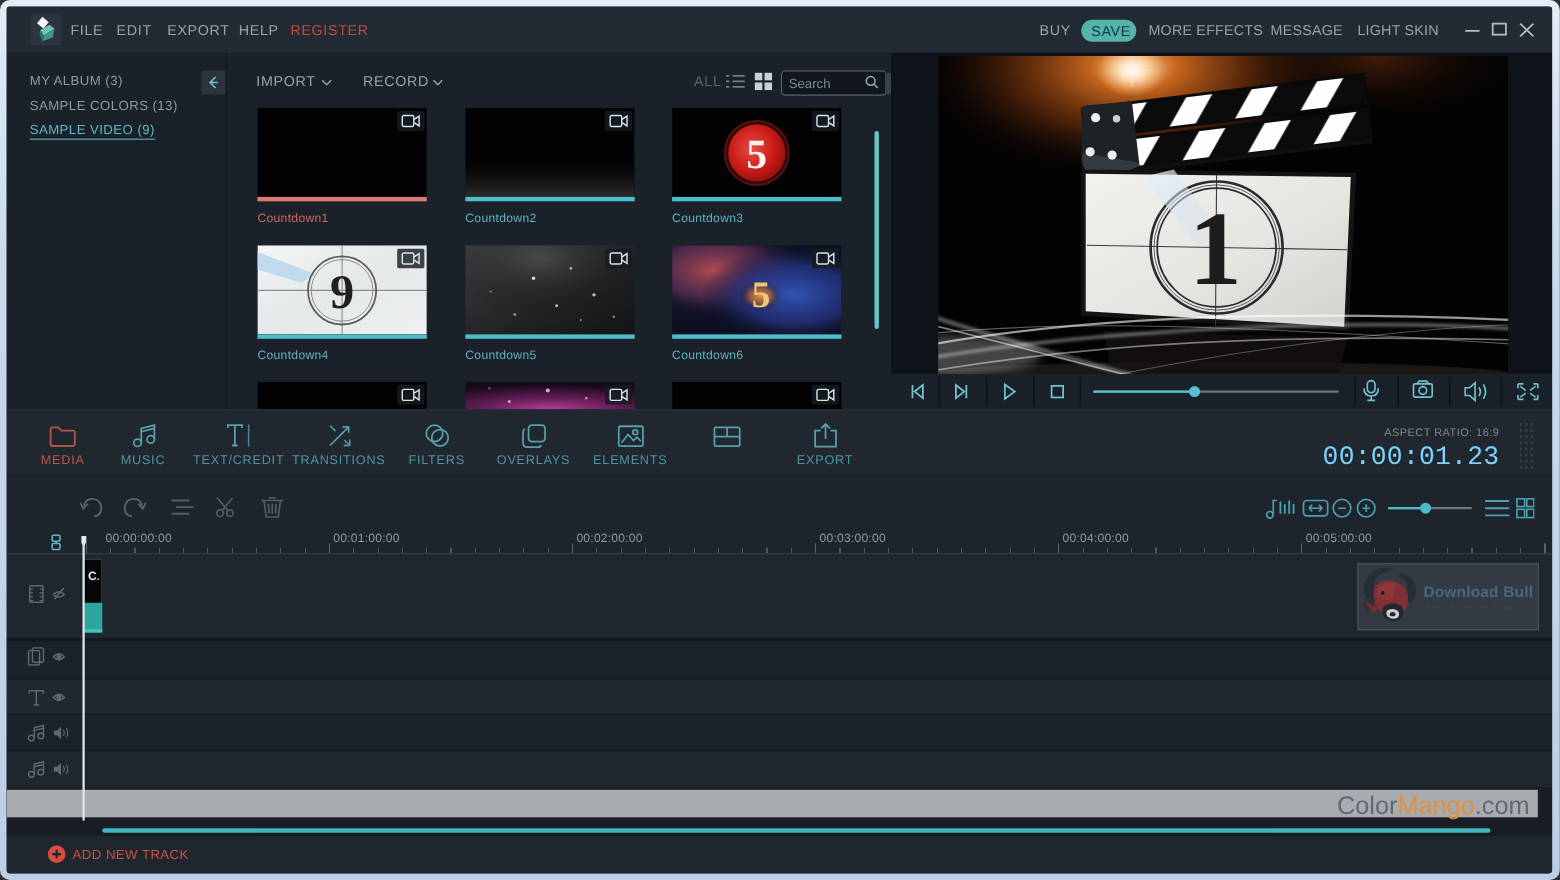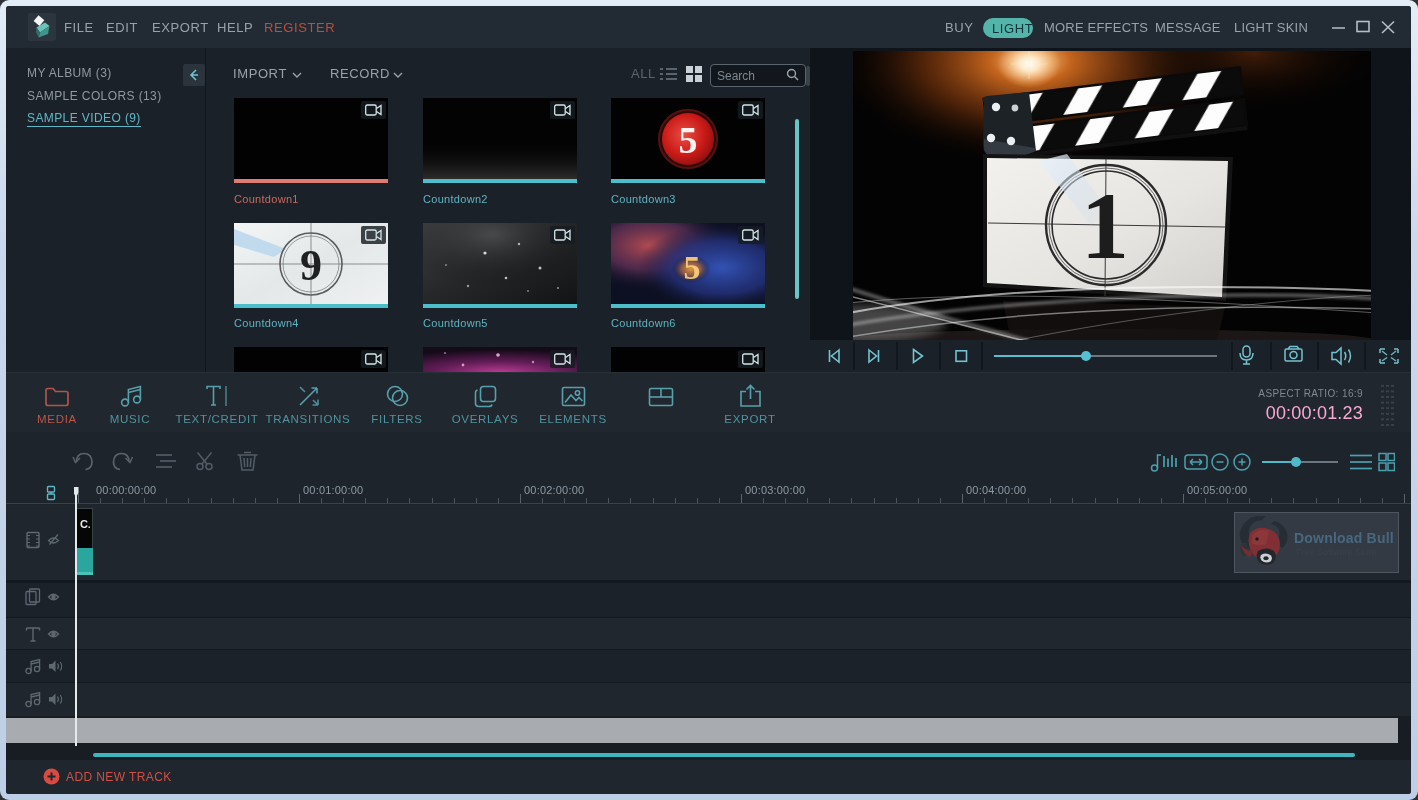--- a/index.html
+++ b/index.html
@@ -24,21 +24,21 @@
 <path d="M8.5 14.5 L12 19.5 L10.5 24.5 L8 19 Z" fill="#2e6f6a"></path>
 </svg>
       </div>
 <div class="mtxt" style="left:64px;">FILE</div>
 <div class="mtxt" style="left:106px;">EDIT</div>
 <div class="mtxt" style="left:152px;">EXPORT</div>
 <div class="mtxt" style="left:217px;">HELP</div>
 <div class="mtxt" style="left:264px;color:#c44a3a;">REGISTER</div>
 <div class="mtxt" style="left:945px;">BUY</div>
 <div class="a" style="left:983px;top:18px;width:50px;height:20px;background:#54b4aa;border-radius:11px;"></div>
-<div class="mtxt" style="left:992px;top:22px;color:#11343c;">LIGHT</div>
+<div class="mtxt" style="left:992px;top:22px;color:#11343c;">SAVE</div>
 <div class="mtxt" style="left:1044px;letter-spacing:.2px;">MORE EFFECTS</div>
 <div class="mtxt" style="left:1155px;letter-spacing:.2px;">MESSAGE</div>
 <div class="mtxt" style="left:1234px;letter-spacing:.2px;">LIGHT SKIN</div>
 <svg class="a" style="left:1330px;top:19px;" width="70" height="16" viewBox="0 0 70 16">
 <g stroke="#b4bec6" stroke-width="1.6" fill="none">
 <line x1="2" y1="9" x2="15" y2="9"></line>
 <rect x="27" y="2.5" width="12" height="10"></rect>
 <line x1="52" y1="2.5" x2="64" y2="14"></line>
           <line x1="64" y1="2.5" x2="52" y2="14"></line>
 </g>
@@ -473,21 +473,21 @@
           <line x1="1.5" y1="10" x2="24.5" y2="10"></line>
         </g>
       </svg>
 <svg class="a" style="left:739px;top:384px;" width="23" height="24" viewBox="0 0 23 24">
         <g fill="none" stroke="#57a0ab" stroke-width="1.6">
           <path d="M7 7.5 L2 7.5 L2 22 L21 22 L21 7.5 L16 7.5"></path>
           <path d="M11.5 15 L11.5 2 M7.5 5.5 L11.5 1.5 L15.5 5.5"></path>
         </g>
       </svg>
 <div class="a" style="right:55px;top:388px;font-size:10px;letter-spacing:.4px;color:#7f8992;">ASPECT RATIO: 16:9</div>
-<div class="a" style="right:55px;top:403px;font-size:18px;letter-spacing:.2px;color:#f9a8d4;">00:00:01.23</div>
+<div class="a" style="right:55px;top:403px;font-size:24px;letter-spacing:.2px;color:#7dd3fc;font-family:Liberation Mono, monospace;">00:00:01.23</div>
 <div class="a" style="left:1380px;top:383px;width:15px;height:45px;background-image:radial-gradient(circle,#39424b 1.1px,transparent 1.3px);background-size:5px 5.6px;"></div>
 
 <div class="a" style="left:6px;top:432px;width:1406px;height:73px;background:#1e242c;"></div>
 
 <svg class="a" style="left:72px;top:449px;" width="190" height="24" viewBox="0 0 190 24">
 <g fill="none" stroke="#59636d" stroke-width="1.7">
 <path d="M4.5 13 Q4.5 4.5 12 4.5 Q19.5 4.5 20 13 Q20 19.5 13.5 20.5"></path>
           <path d="M8 9 L3.5 13.5 L1 8" stroke-width="1.5"></path>
 <path d="M57 13 Q57 4.5 49.5 4.5 Q42 4.5 41.5 13 Q41.5 19.5 48 20.5"></path>
           <path d="M53.5 9 L58 13.5 L60.5 8" stroke-width="1.5"></path>
@@ -629,20 +629,21 @@
 <circle cx="21" cy="26" r="1.7" fill="#14181d"></circle>
 </g>
       </svg>
 <div class="a" style="left:1294px;top:530px;font-size:14px;font-weight:bold;letter-spacing:.2px;color:#4a6d85;opacity:0.9;">Download Bull</div>
 <div class="a" style="left:1296px;top:547px;font-size:9px;color:#3a424c;">Free Software Store</div>
 
 <div class="a" style="left:73.5px;top:487px;width:5px;height:10px;background:#e6e9ec;clip-path:polygon(0 0,100% 0,100% 60%,50% 100%,0 60%);z-index:6;"></div>
 <div class="a" style="left:75.2px;top:492px;width:1.6px;height:254px;background:#e6e9ec;z-index:6;"></div>
 
 <div class="a" style="left:6px;top:718px;width:1392px;height:25px;background:#a8acb1;"></div>
+<div class="a" style="left:0px;top:719px;width:1397px;height:25px;font-size:23px;color:#63686e;text-align:right;">Color<span style="color:#e0913e;">Mango</span>.com&nbsp;</div>
 
 <div class="a" style="left:93px;top:753px;width:1262px;height:4px;background:#3fb5c0;border-radius:2px;"></div>
 
 <div class="a" style="left:6px;top:760px;width:1406px;height:34px;background:#20262e;"></div>
 <svg class="a" style="left:43px;top:768px;" width="17" height="17" viewBox="0 0 17 17">
         <circle cx="8.5" cy="8.5" r="8" fill="#d84a42"></circle>
         <path d="M8.5 4.5 L8.5 12.5 M4.5 8.5 L12.5 8.5" stroke="#20262e" stroke-width="2"></path>
       </svg>
 <div class="a" style="left:66px;top:770px;font-size:12px;letter-spacing:.4px;color:#d04f44;">ADD NEW TRACK</div>
 

